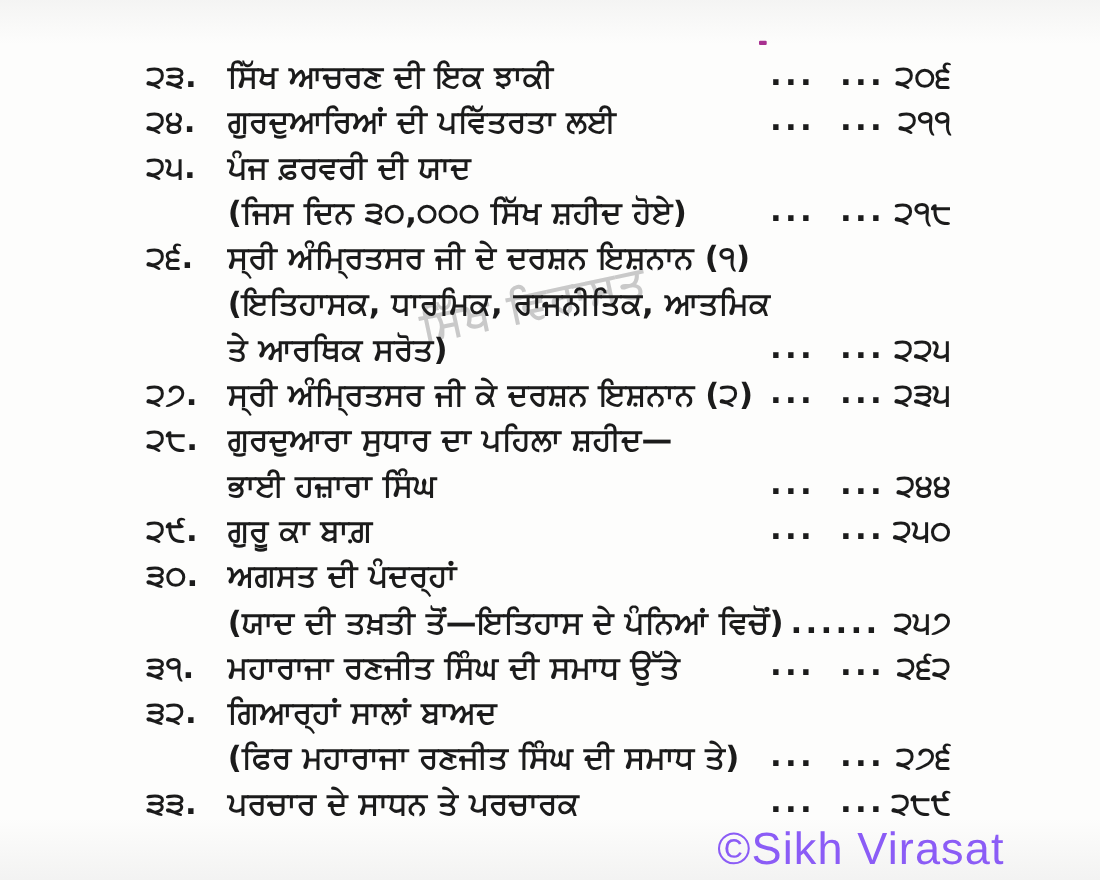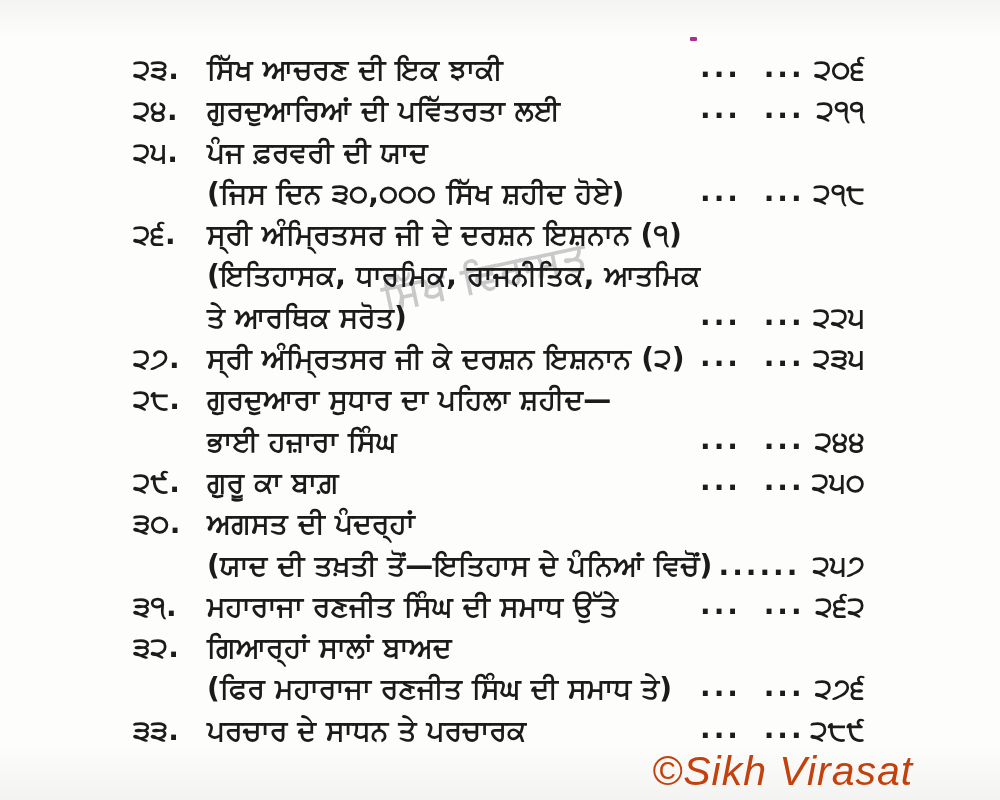--- a/index.html
+++ b/index.html
@@ -94,24 +94,23 @@
     white-space: nowrap;
   }
   .wm-bottom-right {
     position: absolute;
     left: 652px;
     top: 748px;
     z-index: 4;
     font-family: "Liberation Sans", sans-serif;
     font-size: 41px;
     font-weight: 400;
-    color: #c2410c;
+    color: #8b5cf6;
     letter-spacing: 1px;
     white-space: nowrap;
-    font-style: italic;
   }
   .speck {
     position: absolute;
     left: 690px;
     top: 37px;
     width: 7px;
     height: 4px;
     background: #a83090;
     border-radius: 1px;
     z-index: 3;

